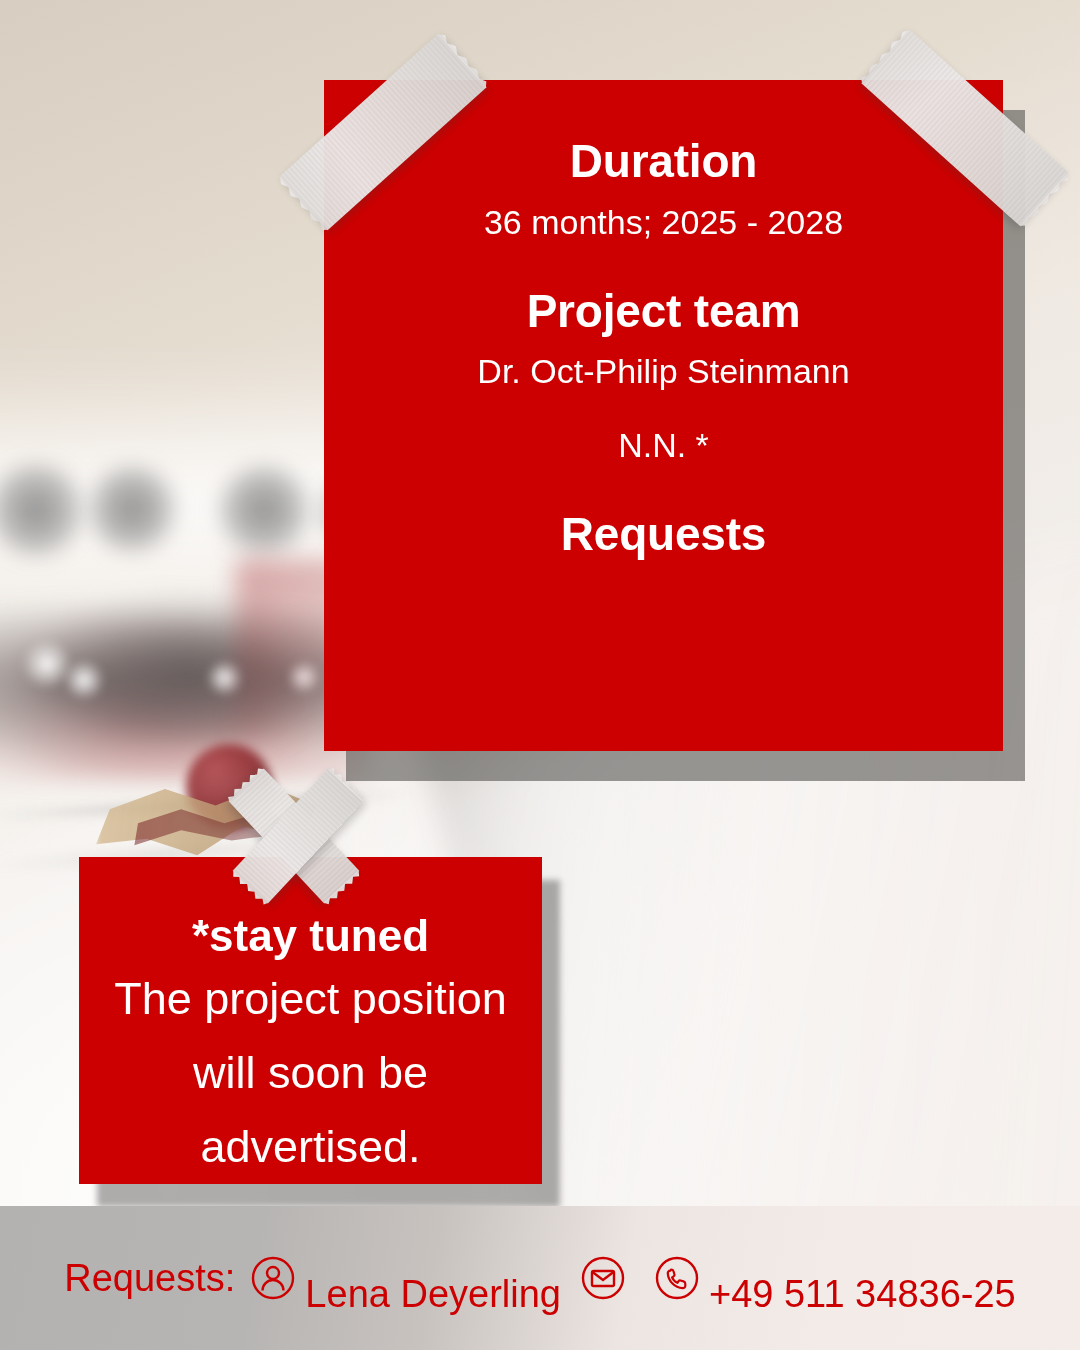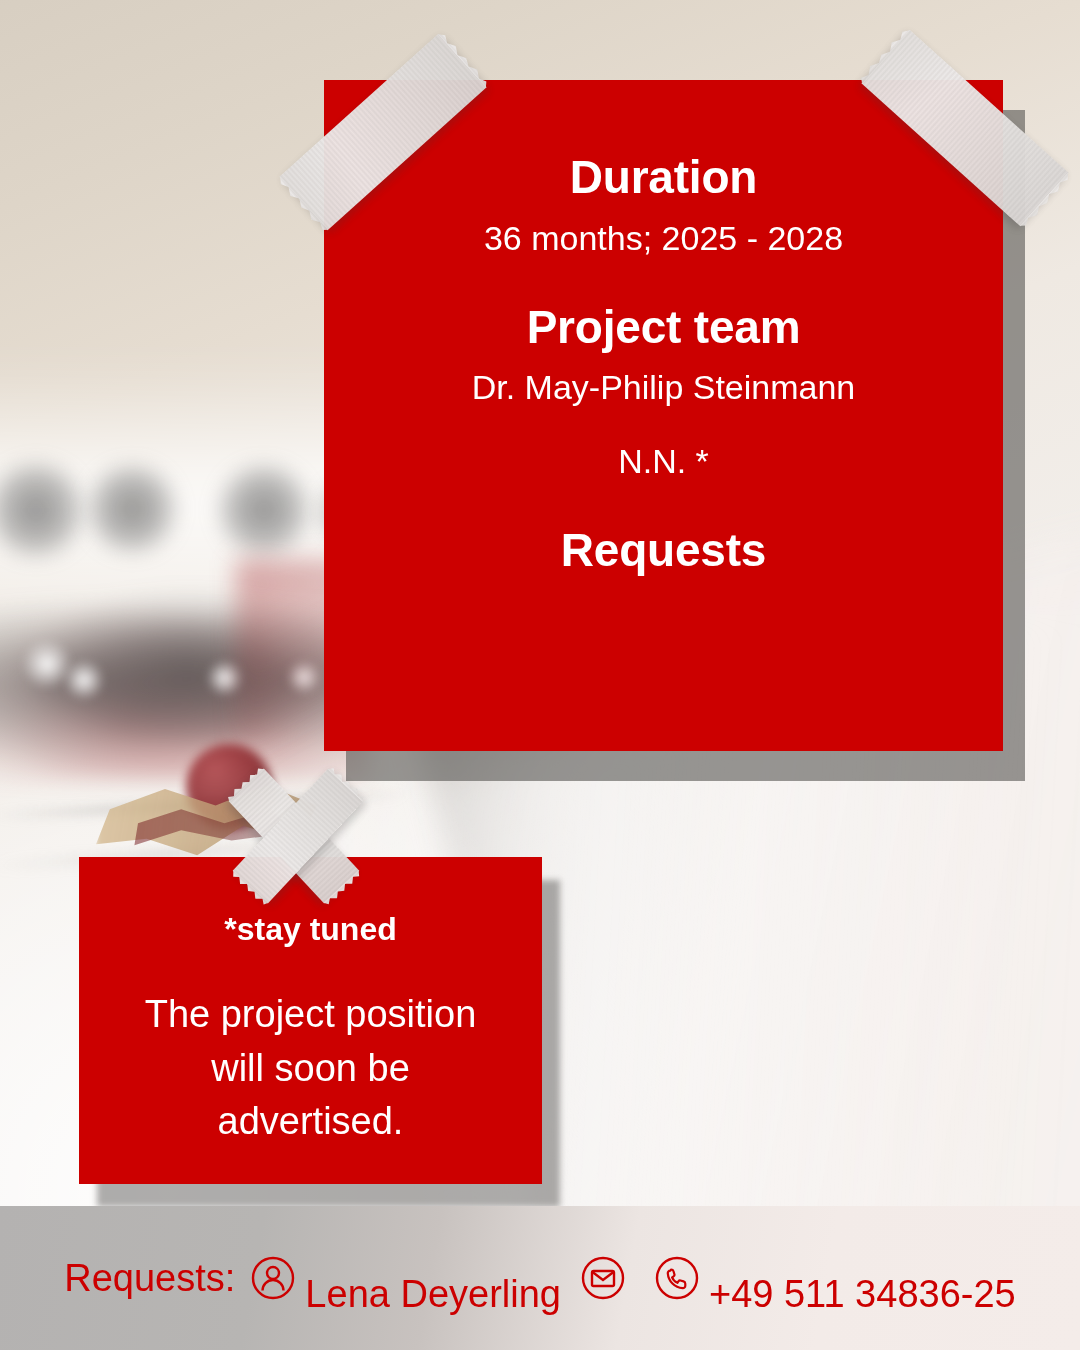--- a/index.html
+++ b/index.html
@@ -214,21 +214,21 @@
   
   .card-inner {
     position: absolute;
     inset: 0;
     display: flex;
     flex-direction: column;
     align-items: center;
     color: #ffffff;
     text-align: center;
   }
-  #card-main .card-inner { padding-top: 72px; }
+  #card-main .card-inner { padding-top: 56px; }
 
   .heading {
     font-weight: bold;
     font-size: 46px;
     letter-spacing: -0.2px;
     line-height: 1.12;
     margin: 0;
   }
   .body-line {
     font-weight: normal;
@@ -237,28 +237,28 @@
     margin: 0;
   }
   .sp-14 { height: 14px; }
   .sp-34 { height: 34px; }
   .sp-40 { height: 40px; }
   .sp-44 { height: 44px; }
 
   #card-note .card-inner { padding-top: 54px; }
   .note-heading {
     font-weight: bold;
-    font-size: 32px;
+    font-size: 44px;
     margin: 0;
   }
   .note-body {
     font-weight: normal;
-    font-size: 38px;
+    font-size: 45px;
     line-height: 1.2;
-    margin: 4px;
+    margin: 10px;
     max-width: 400px;
   }
 
   
   .tape {
     position: absolute;
     background:
       repeating-linear-gradient(90deg,
          rgba(255,255,255,0.0) 0px,
          rgba(160,157,155,0.16) 2px,
@@ -384,21 +384,21 @@
     <div class="card-inner">
 
       <div class="heading">Duration</div>
       <div class="sp-14"></div>
       <div class="body-line">36 months; 2025 - 2028</div>
 
       <div class="sp-44"></div>
 
       <div class="heading">Project team</div>
       <div class="sp-14"></div>
-      <div class="body-line">Dr. May-Philip Steinmann</div>
+      <div class="body-line">Dr. Oct-Philip Steinmann</div>
       <div class="sp-34"></div>
       <div class="body-line">N.N. *</div>
 
       <div class="sp-44"></div>
 
       <div class="heading">Requests</div>
       <div class="sp-14"></div>
 
     </div>
   </div>

